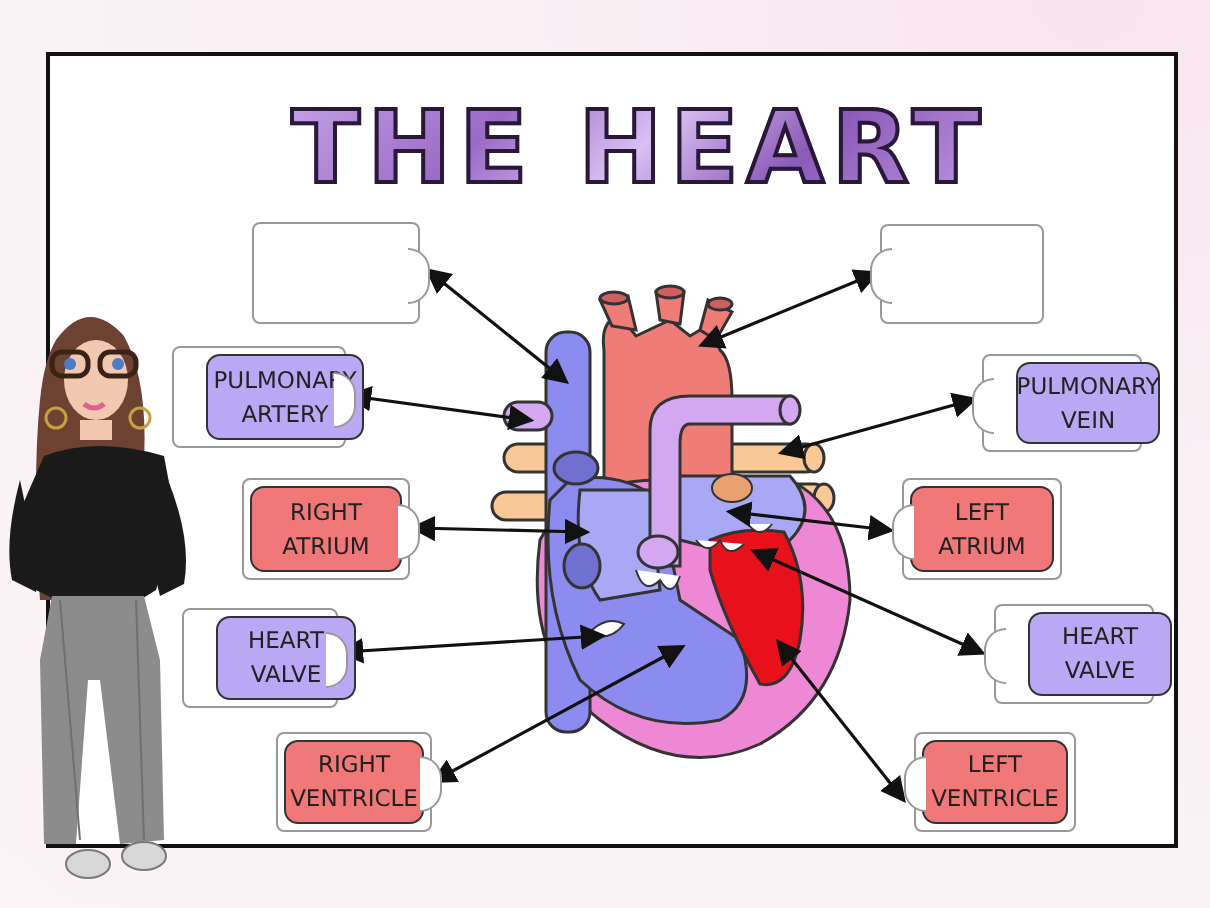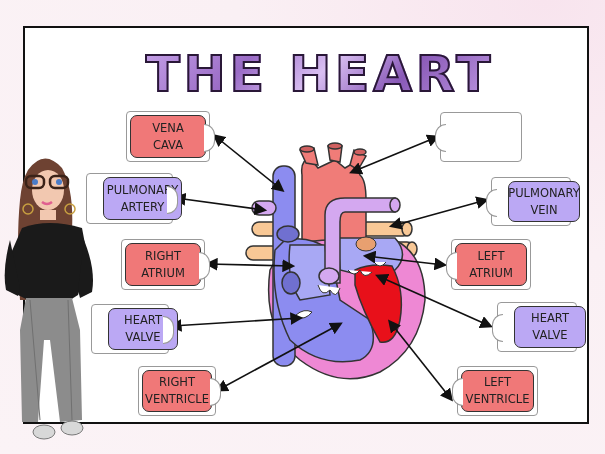--- a/index.html
+++ b/index.html
@@ -132,22 +132,20 @@
     <path d="M84,240 Q96,270 92,292 L80,298 L78,290 Z" fill="#1a1a1a"></path>
     <path d="M26,298 L72,298 L80,330 L82,420 L60,422 L50,340 L44,340 L38,422 L22,422 L20,330 Z" fill="#8c8c8c"></path>
     <path d="M30,300 L40,420" stroke="#707070" stroke-width="1"></path>
     <path d="M68,300 L72,420" stroke="#707070" stroke-width="1"></path>
     <ellipse cx="44" cy="432" rx="11" ry="7" fill="#d8d8d8" stroke="#777"></ellipse>
     <ellipse cx="72" cy="428" rx="11" ry="7" fill="#d8d8d8" stroke="#777"></ellipse>
   </g>
 </svg>
 
 <div class="tag red" style="left:126px;top:111px;width:84px;height:51px;">
-  <div class="inner">VENA
-CAVA</div>
   <span class="notch r"></span>
 </div>
 <div class="tag purple" style="left:86px;top:173px;width:87px;height:51px;">
   <div class="inner">PULMONARY
 ARTERY</div>
   <span class="notch r"></span>
 </div>
 <div class="tag red" style="left:121px;top:239px;width:84px;height:51px;">
   <div class="inner">RIGHT
 ATRIUM</div>

